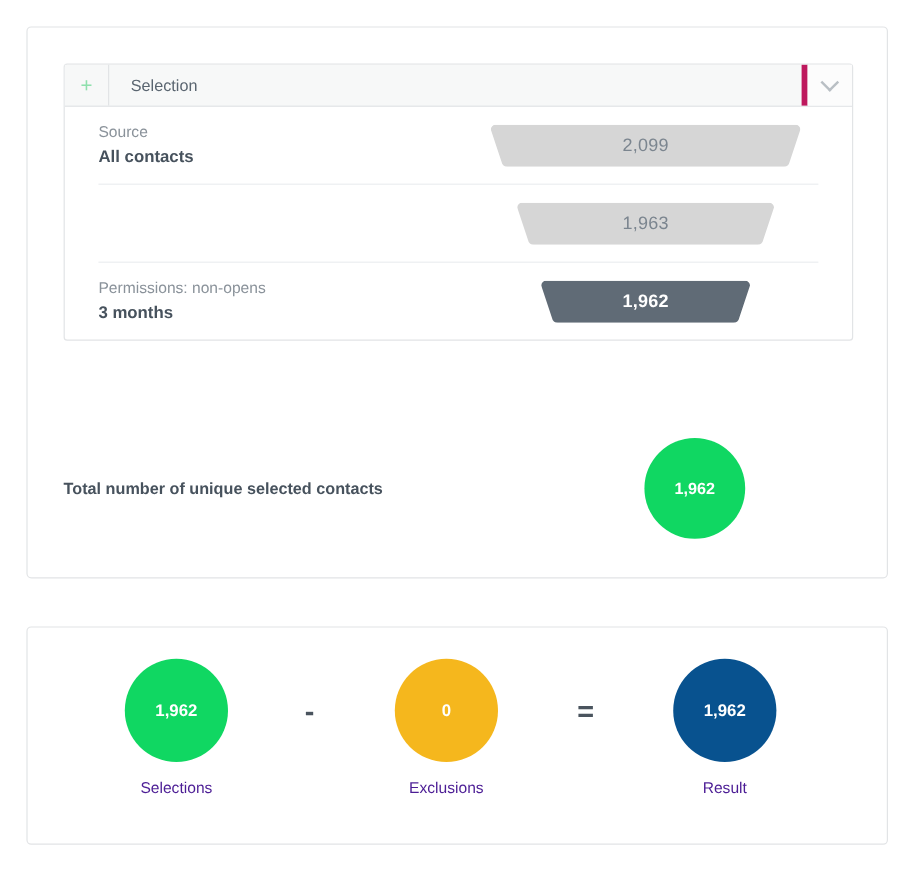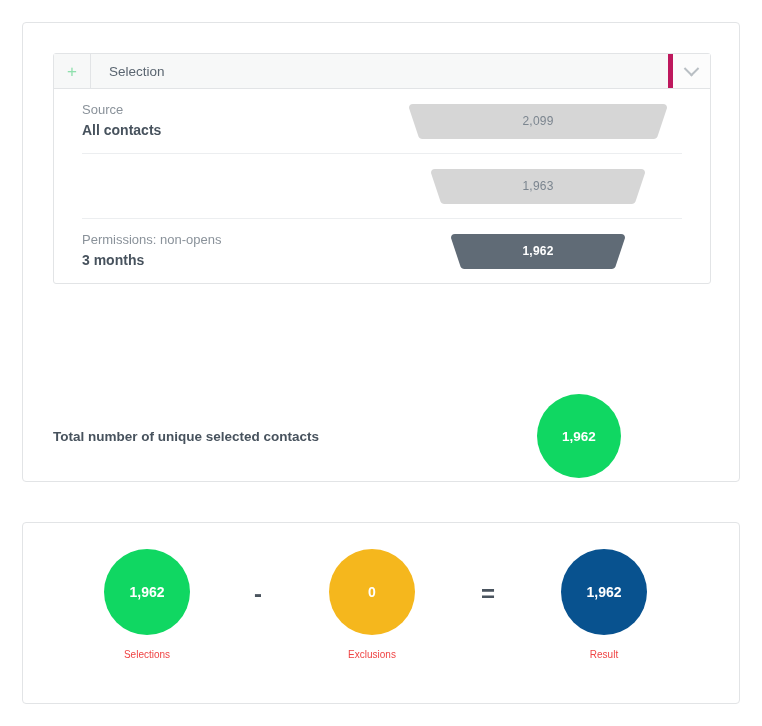--- a/index.html
+++ b/index.html
@@ -136,31 +136,31 @@
     align-items: center;
     justify-content: center;
   }
   .funnel svg {
     position: absolute;
     left: 0;
     top: 0;
   }
   .funnel .fnum {
     position: relative;
-    font-size: 12px;
+    font-size: 15px;
     letter-spacing: 0.2px;
   }
   .funnel.light .fnum { color: #7b858f; }
   .funnel.dark  .fnum { color: #ffffff; font-weight: bold; }
 
   
   .total-row {
     position: absolute;
     left: 30px;
-    top: 367px;
+    top: 338px;
     width: 658px;
     height: 92px;
     display: flex;
     align-items: center;
   }
   .total-label {
     font-size: 13.5px;
     font-weight: bold;
     color: #47525d;
     width: 470px;
@@ -196,22 +196,22 @@
     top: 0;
   }
   .eq-item .circle {
     width: 86px;
     height: 86px;
     font-size: 14px;
     margin: 0 auto;
   }
   .eq-item .eq-caption {
     margin-top: 14px;
-    font-size: 10px;
-    color: #ef4444;
+    font-size: 13px;
+    color: #4c1d95;
   }
   .eq-op {
     position: absolute;
     top: 32px;
     width: 30px;
     text-align: center;
     font-size: 24px;
     font-weight: bold;
     color: #4a545e;
     line-height: 26px;

